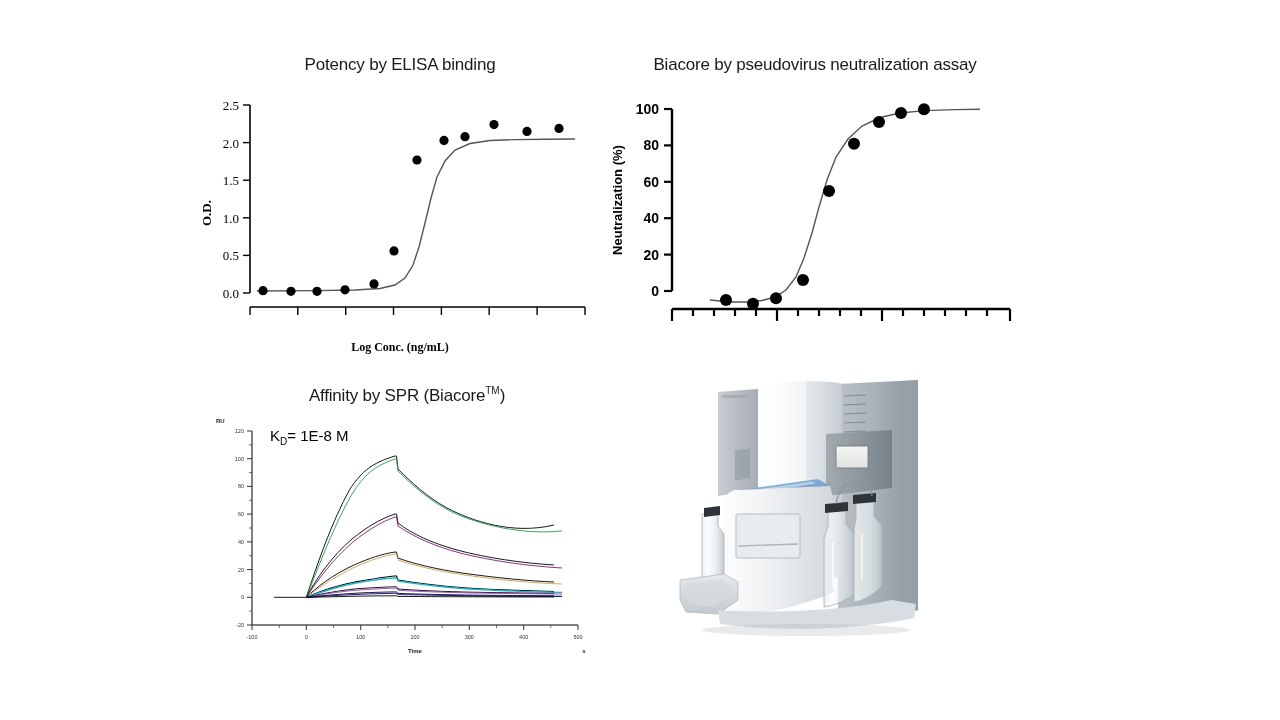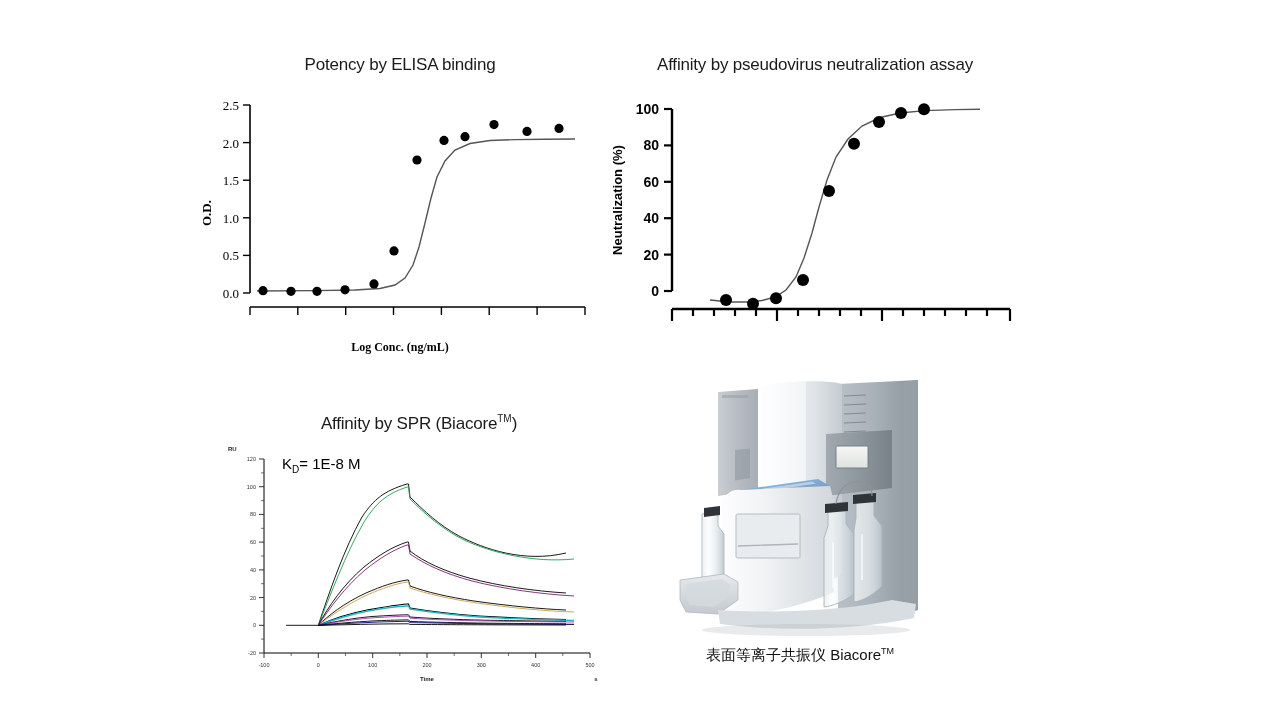--- a/index.html
+++ b/index.html
@@ -53,21 +53,21 @@
   #neut-xlabel {
     position: absolute; left: 0; top: 285px; width: 430px;
     text-align: center;
     font-family: "Liberation Serif", serif;
     font-weight: bold;
     font-size: 13px;
     color: #000;
   }
 
   
-  #panel-spr { left: 224px; top: 385px; width: 400px; height: 295px; margin-top: 28px; }
+  #panel-spr { left: 212px; top: 385px; width: 400px; height: 295px; }
   #spr-title { position: absolute; left: -5px; top: 0; width: 400px; }
   #spr-plot  { position: absolute; left: 0; top: 28px; width: 380px; height: 250px; }
 
   
   #panel-instrument { left: 660px; top: 378px; width: 280px; height: 300px; }
   #instrument-photo { position: absolute; left: 18px; top: 0; width: 248px; height: 262px; }
   #instrument-caption {
     position: absolute; left: 0; top: 268px; width: 280px;
     text-align: center;
     font-family: "Liberation Sans", sans-serif;
@@ -179,21 +179,21 @@
       <circle cx="299" cy="29.6" r="4.6"></circle>
       <circle cx="332" cy="36.4" r="4.6"></circle>
       <circle cx="364" cy="33.4" r="4.6"></circle>
     </g>
   </svg>
 
   <div id="elisa-xlabel">Log Conc. (ng/mL)</div>
 </div>
 
 <div class="panel" id="panel-neut">
-  <div class="panel-title" id="neut-title">Affinity by pseudovirus neutralization assay</div>
+  <div class="panel-title" id="neut-title">Biacore by pseudovirus neutralization assay</div>
 
   <svg id="neut-plot" viewBox="0 0 430 235">
 
     <line class="ax-line" x1="72" y1="14" x2="72" y2="196" stroke-width="2.4"></line>
     <g>
       <line class="ax-line" x1="64" y1="14" x2="72" y2="14" stroke-width="2.2"></line>
       <line class="ax-line" x1="64" y1="50.4" x2="72" y2="50.4" stroke-width="2.2"></line>
       <line class="ax-line" x1="64" y1="86.8" x2="72" y2="86.8" stroke-width="2.2"></line>
       <line class="ax-line" x1="64" y1="123.2" x2="72" y2="123.2" stroke-width="2.2"></line>
       <line class="ax-line" x1="64" y1="159.6" x2="72" y2="159.6" stroke-width="2.2"></line>
@@ -477,16 +477,13 @@
     </g>
 
     <path fill="url(#gBase)" stroke="#b2b8bd" stroke-width="0.8" d="M 2,202 L 46,196 L 60,204 L 60,222 L 40,236 L 8,234 L 2,222 Z"></path>
     <path fill="#d5dadd" opacity="0.8" d="M 8,206 L 44,201 L 52,207 L 52,218 L 36,229 L 12,227 L 8,218 Z"></path>
 
     <path fill="#d8dde1" d="M 40,232 C 100,236 170,232 214,222 L 238,226 L 236,240 C 180,252 104,254 42,246 Z"></path>
 
     <ellipse cx="128" cy="252" rx="104" ry="6" fill="#aeb5ba" opacity="0.28"></ellipse>
   </svg>
 
-  <div id="instrument-caption">
-    <span>表面等离子共振仪 Biacore</span><sup>TM</sup>
-  </div>
 </div>
 
 </body></html>

